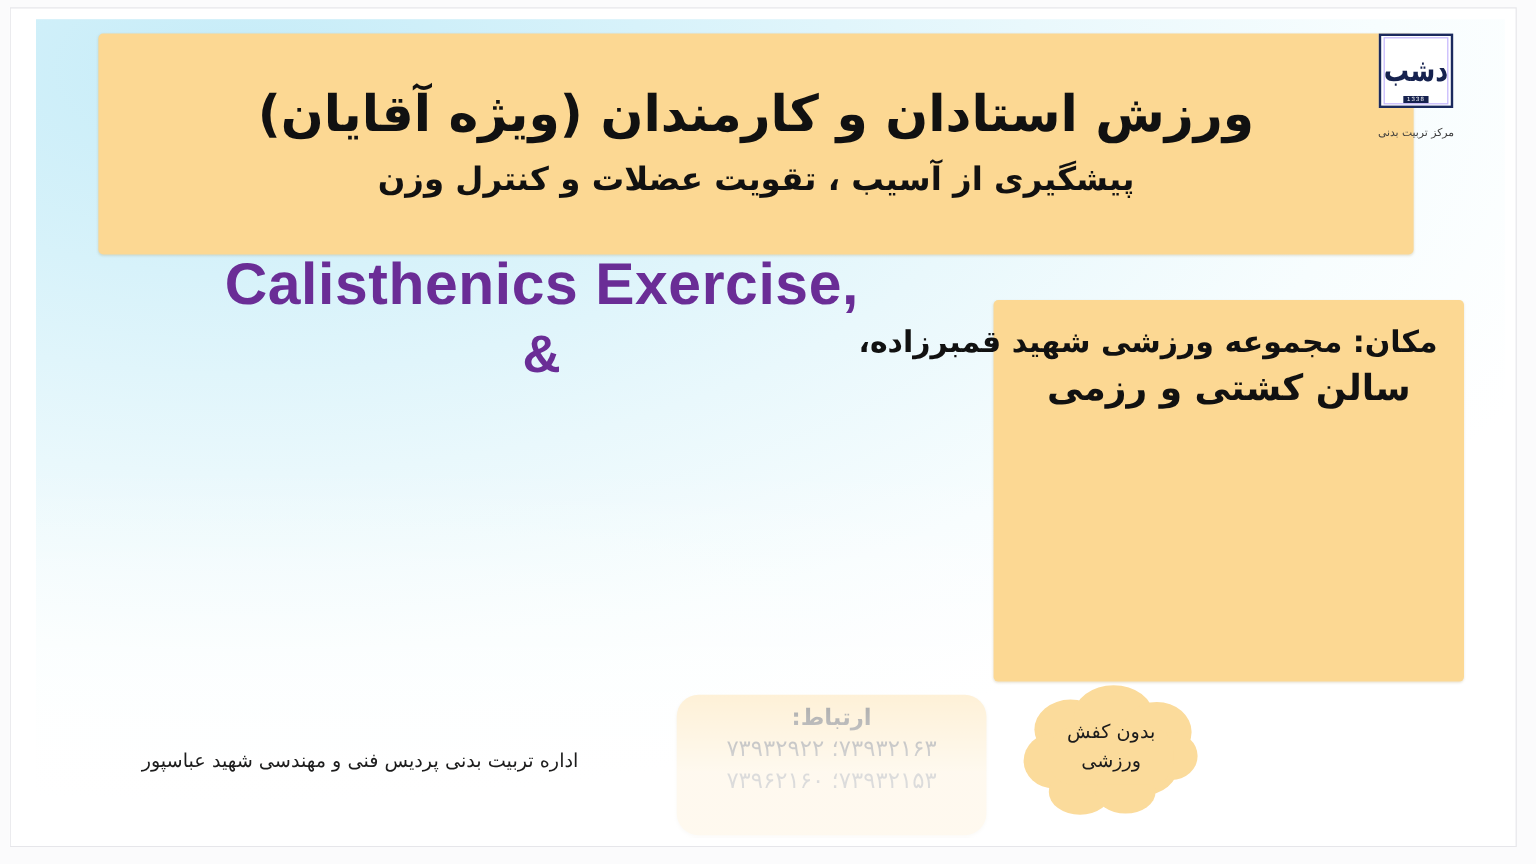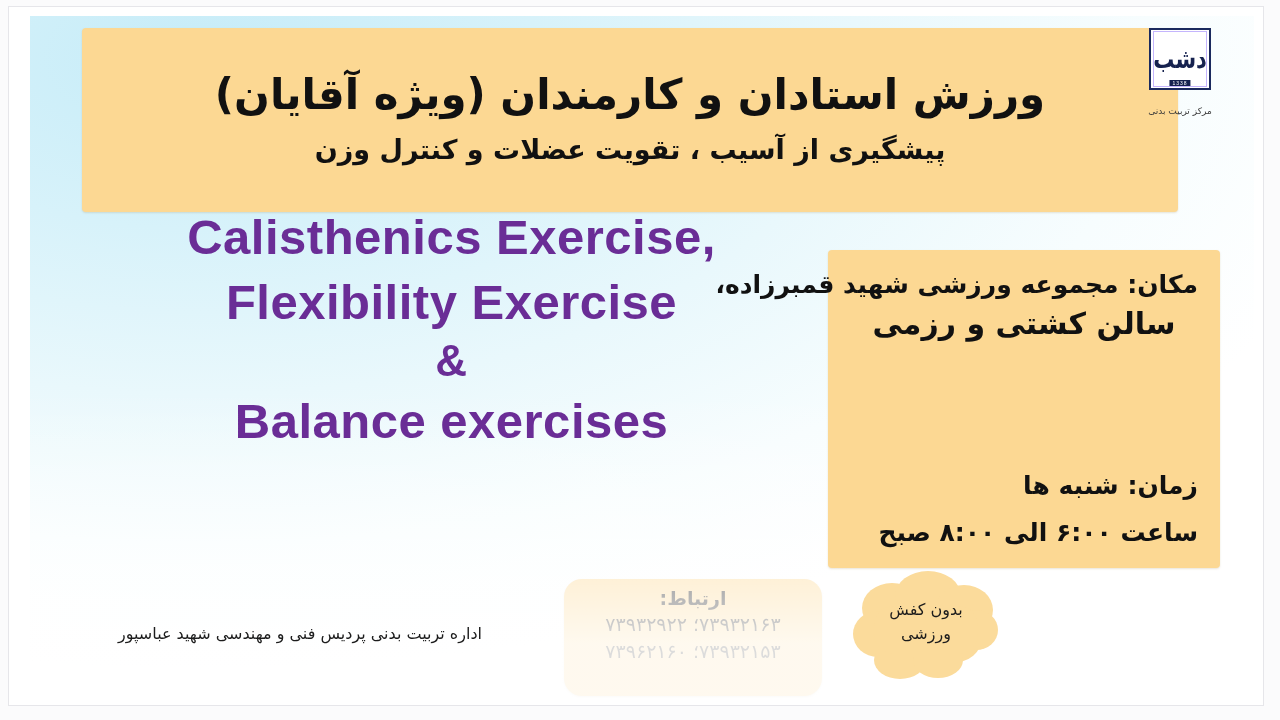--- a/index.html
+++ b/index.html
@@ -212,33 +212,27 @@
         <div class="logo-caption">مرکز تربیت بدنی</div>
       </div>
 
       <div class="card" id="title-card">
         <div class="title-main">ورزش استادان و کارمندان (ویژه آقایان)</div>
         <div class="title-sub">پیشگیری از آسیب ، تقویت عضلات و کنترل وزن</div>
       </div>
 
       <div id="english-block">
         <div class="en-line en-1">Calisthenics Exercise,</div>
-        <div class="en-line en-2">Flexibility Exercise</div>
         <div class="en-line en-amp">&amp;</div>
-        <div class="en-line en-3">Balance exercises</div>
       </div>
 
       <div class="card" id="info-card">
         <div>
           <div class="info-line info-place">مکان: مجموعه ورزشی شهید قمبرزاده،</div>
           <div class="info-line info-hall">سالن کشتی و رزمی</div>
-        </div>
-        <div>
-          <div class="info-line info-day">زمان: شنبه ها</div>
-          <div class="info-line info-time">ساعت ۶:۰۰ الی ۸:۰۰ صبح</div>
         </div>
       </div>
 
       <div class="card" id="contact-card">
         <div class="contact-title">ارتباط:</div>
         <div class="contact-row">۷۳۹۳۲۱۶۳؛ ۷۳۹۳۲۹۲۲</div>
         <div class="contact-row">۷۳۹۳۲۱۵۳؛ ۷۳۹۶۲۱۶۰</div>
       </div>
 
       <div id="cloud-badge">

